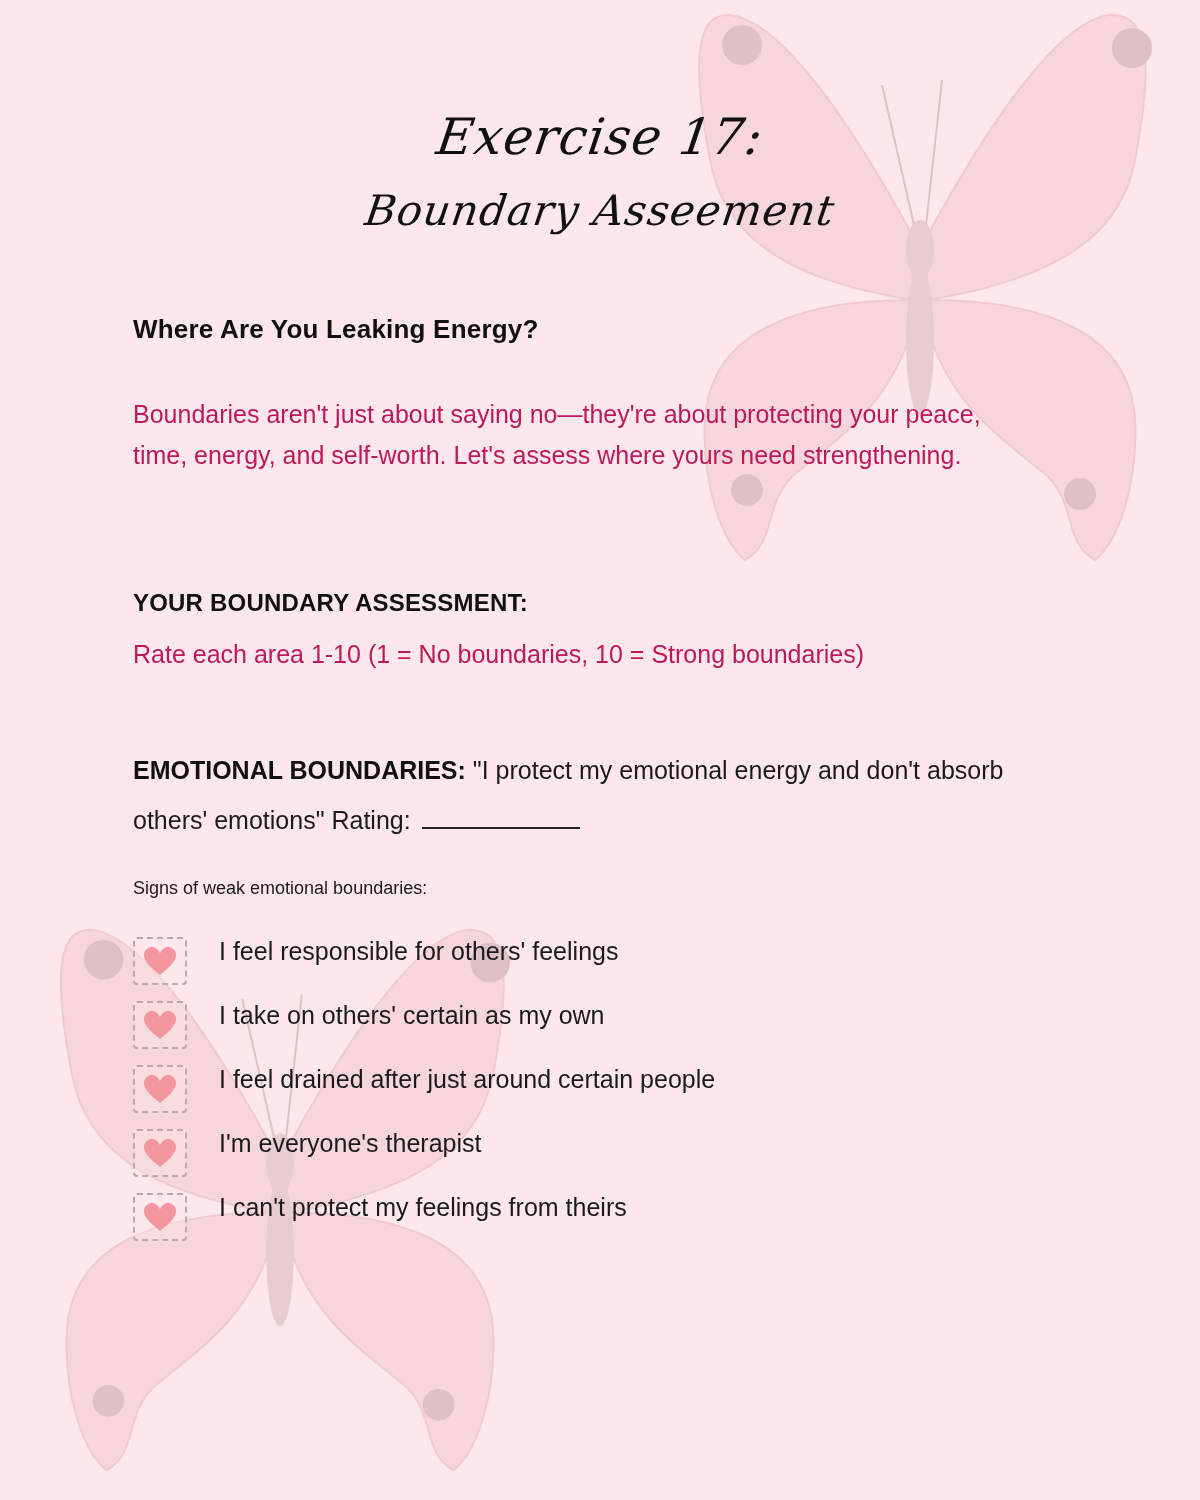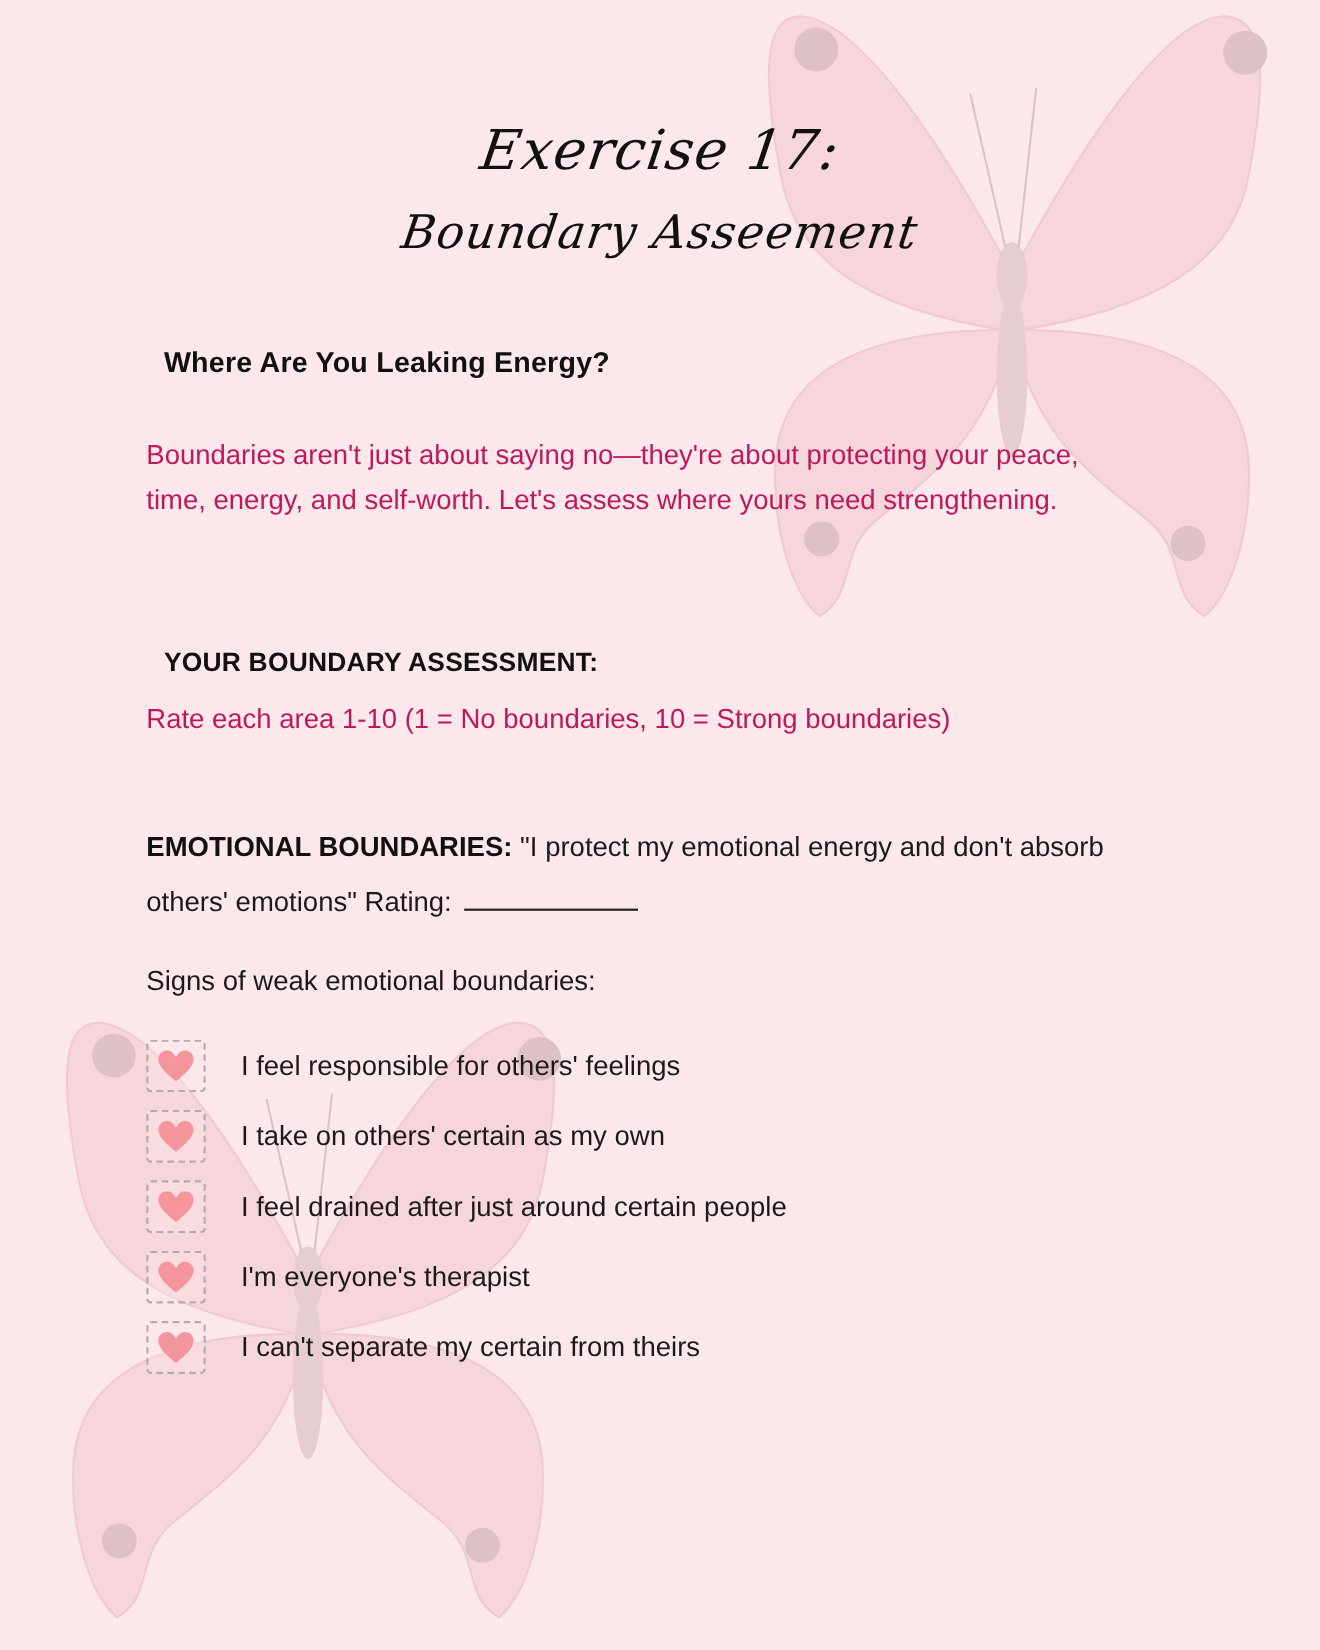--- a/index.html
+++ b/index.html
@@ -32,21 +32,20 @@
     }
     .title-line1 { top: 108px; font-size: 50px; transform: skewX(-8deg); }
     .title-line2 { top: 186px; font-size: 42px; transform: skewX(-8deg); }
 
     .section-heading {
       position: absolute;
       left: 133px;
       font-weight: bold;
       font-size: 26px;
       letter-spacing: 0.2px;
-      margin-left: 16px;
     }
     .h-leak { top: 314px; }
     .h-assess { top: 589px; font-size: 24px; }
 
     .intro {
       position: absolute;
       left: 133px; top: 394px;
       width: 880px;
       font-size: 25px;
       line-height: 41px;
@@ -71,31 +70,31 @@
       display: inline-block;
       width: 158px;
       border-bottom: 2px solid #222;
       height: 26px;
       vertical-align: baseline;
       margin-left: 4px;
     }
     .signs-title {
       position: absolute;
       left: 133px; top: 878px;
-      font-size: 25px;
+      font-size: 18px;
       color: #1a1a1a;
     }
     .checklist {
       position: absolute;
       left: 133px; top: 937px;
       list-style: none;
     }
     .check-item {
       display: flex;
-      align-items: center;
+      align-items: flex-start;
       height: 64px;
     }
     .checkbox {
       width: 54px; height: 48px;
       border: 2px dashed #b8aaad;
       border-radius: 4px;
       display: flex; align-items: center; justify-content: center;
       margin-right: 32px;
       background: rgba(252,232,234,0.35);
       cursor: pointer;
@@ -203,17 +202,17 @@
           </svg>
       </span>
       <span class="check-text">I'm everyone's therapist</span>
     </li>
     <li class="check-item">
       <span class="checkbox">
         <svg viewBox="0 0 36 32">
             <path d="M18 30 C8 22 2 16 2 10 C2 5 6 2 10 2 C14 2 16 5 18 8 C20 5 22 2 26 2 C30 2 34 5 34 10 C34 16 28 22 18 30 Z" fill="#f4959c"></path>
           </svg>
       </span>
-      <span class="check-text">I can't separate my certain from theirs</span>
+      <span class="check-text">I can't protect my feelings from theirs</span>
     </li>
   </ul>
 
 </div>
 
 </body></html>

